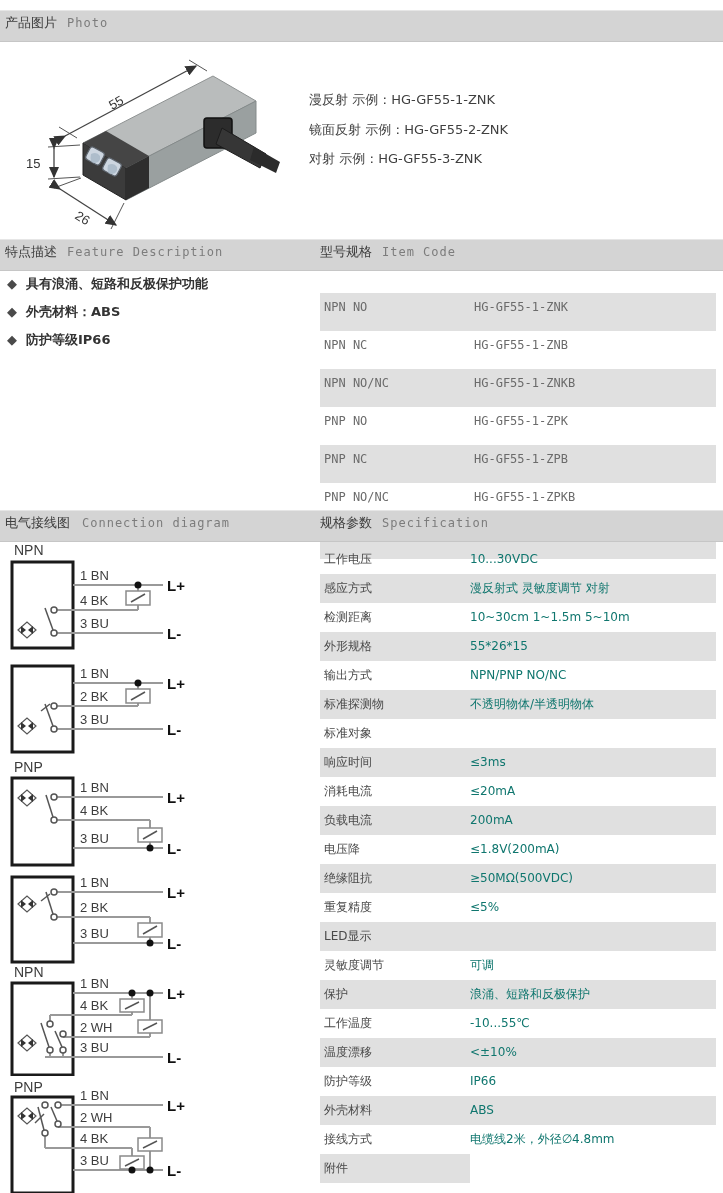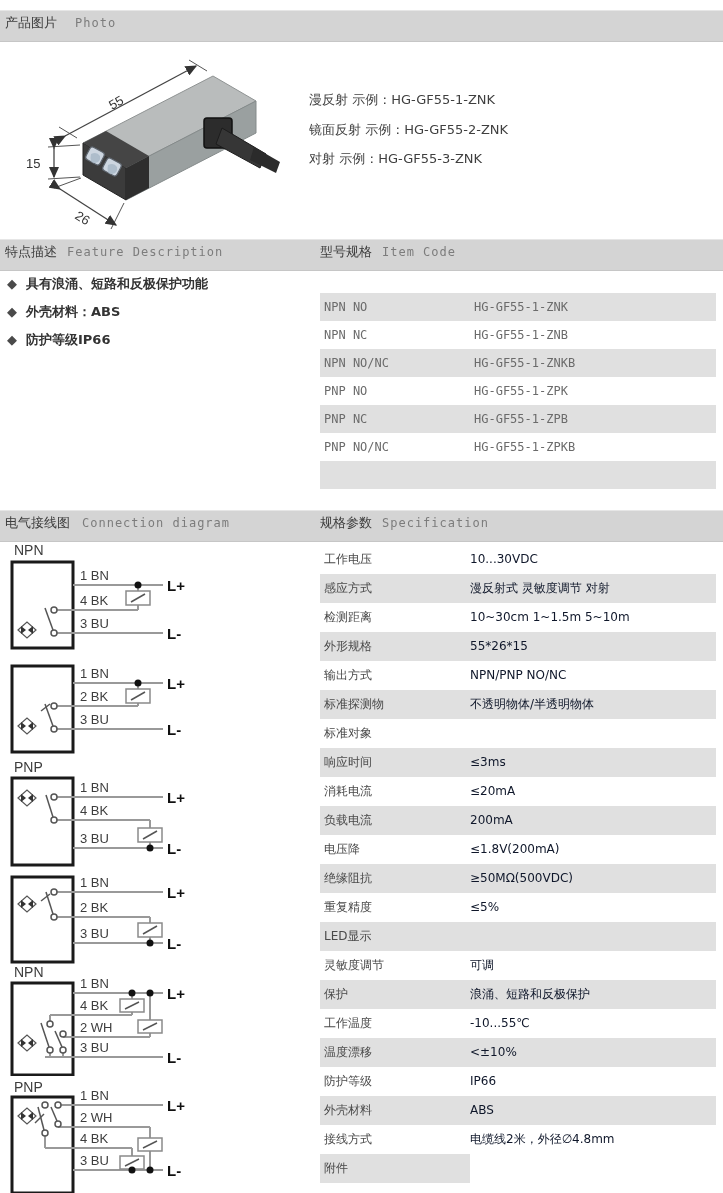--- a/index.html
+++ b/index.html
@@ -26,32 +26,32 @@
     font-size:13px;color:#3f3f3f;white-space:nowrap;
     font-family:"DejaVu Sans","DejaVu Sans Mono",sans-serif;
   }
   
   .features{position:absolute;left:7px;top:270px;width:300px;}
   .feature-item{height:28px;line-height:28px;font-size:13px;font-weight:bold;color:#333;
     font-family:"DejaVu Sans","Liberation Sans",sans-serif;white-space:nowrap;}
   .feature-item .bullet{color:#4a4a4a;margin-right:9px;font-size:13px;}
   
   .item-table{position:absolute;left:320px;top:293px;width:396px;}
-  .item-row{display:flex;height:28px;line-height:29px;font-size:12px;color:#6b6b6b;
+  .item-row{display:flex;height:38px;line-height:29px;font-size:12px;color:#6b6b6b;
     font-family:"DejaVu Sans Mono",monospace;}
   .item-row:nth-child(odd){background:#e0e0e0;}
   .item-label{flex:0 0 150px;padding-left:4px;}
   .item-code{flex:1;}
   
   .spec-table{position:absolute;left:320px;top:545px;width:396px;}
   .spec-row{display:flex;height:29px;line-height:29px;font-size:12px;
     font-family:"DejaVu Sans","DejaVu Sans Mono",sans-serif;}
   .spec-row:nth-child(even){background:#e0e0e0;}
   .spec-label{flex:0 0 150px;padding-left:4px;color:#4a4a4a;box-sizing:border-box;}
-  .spec-value{flex:1;color:#0f172a;white-space:nowrap;}
+  .spec-value{flex:1;color:#0f766e;white-space:nowrap;}
   .spec-row.label-only{background:transparent;}
   .spec-row.label-only .spec-label{background:#e0e0e0;}
   
   svg{position:absolute;}
   .wlabel{font-family:"Liberation Sans","DejaVu Sans",sans-serif;font-size:13px;fill:#3d3d3d;}
   .rail{font-family:"Liberation Sans","DejaVu Sans",sans-serif;font-size:15px;font-weight:bold;fill:#101010;}
   .dtitle{font-family:"Liberation Sans","DejaVu Sans",sans-serif;font-size:14px;fill:#3d3d3d;}
   .dim{font-family:"Liberation Sans","DejaVu Sans",sans-serif;font-size:13px;fill:#333;}
   .wire{stroke:#999;stroke-width:2;fill:none;}
   .boxline{stroke:#1a1a1a;stroke-width:3;fill:#fff;}
@@ -63,21 +63,21 @@
   .sym{stroke:#555;stroke-width:1.2;fill:none;}
   .symtri{fill:#333;stroke:none;}
 </style>
 </head>
 <body>
 
 <div id="page">
 
   <div class="bar" style="top:10px;">
     <span class="zh" style="left:5px;">产品图片</span>
-    <span class="en" style="left:75px;text-align:center;">Photo</span>
+    <span class="en" style="left:67px;text-align:center;">Photo</span>
   </div>
 
   <svg style="left:8px;top:46px;" width="300" height="192" viewBox="0 0 300 192">
     <defs>
       <marker id="arr" markerWidth="10" markerHeight="8" refX="8" refY="4" orient="auto">
         <path d="M0,0 L9,4 L0,8 Z" fill="#333"></path>
       </marker>
     </defs>
 
     <line x1="69" y1="92" x2="51" y2="81" stroke="#555" stroke-width="1"></line>

